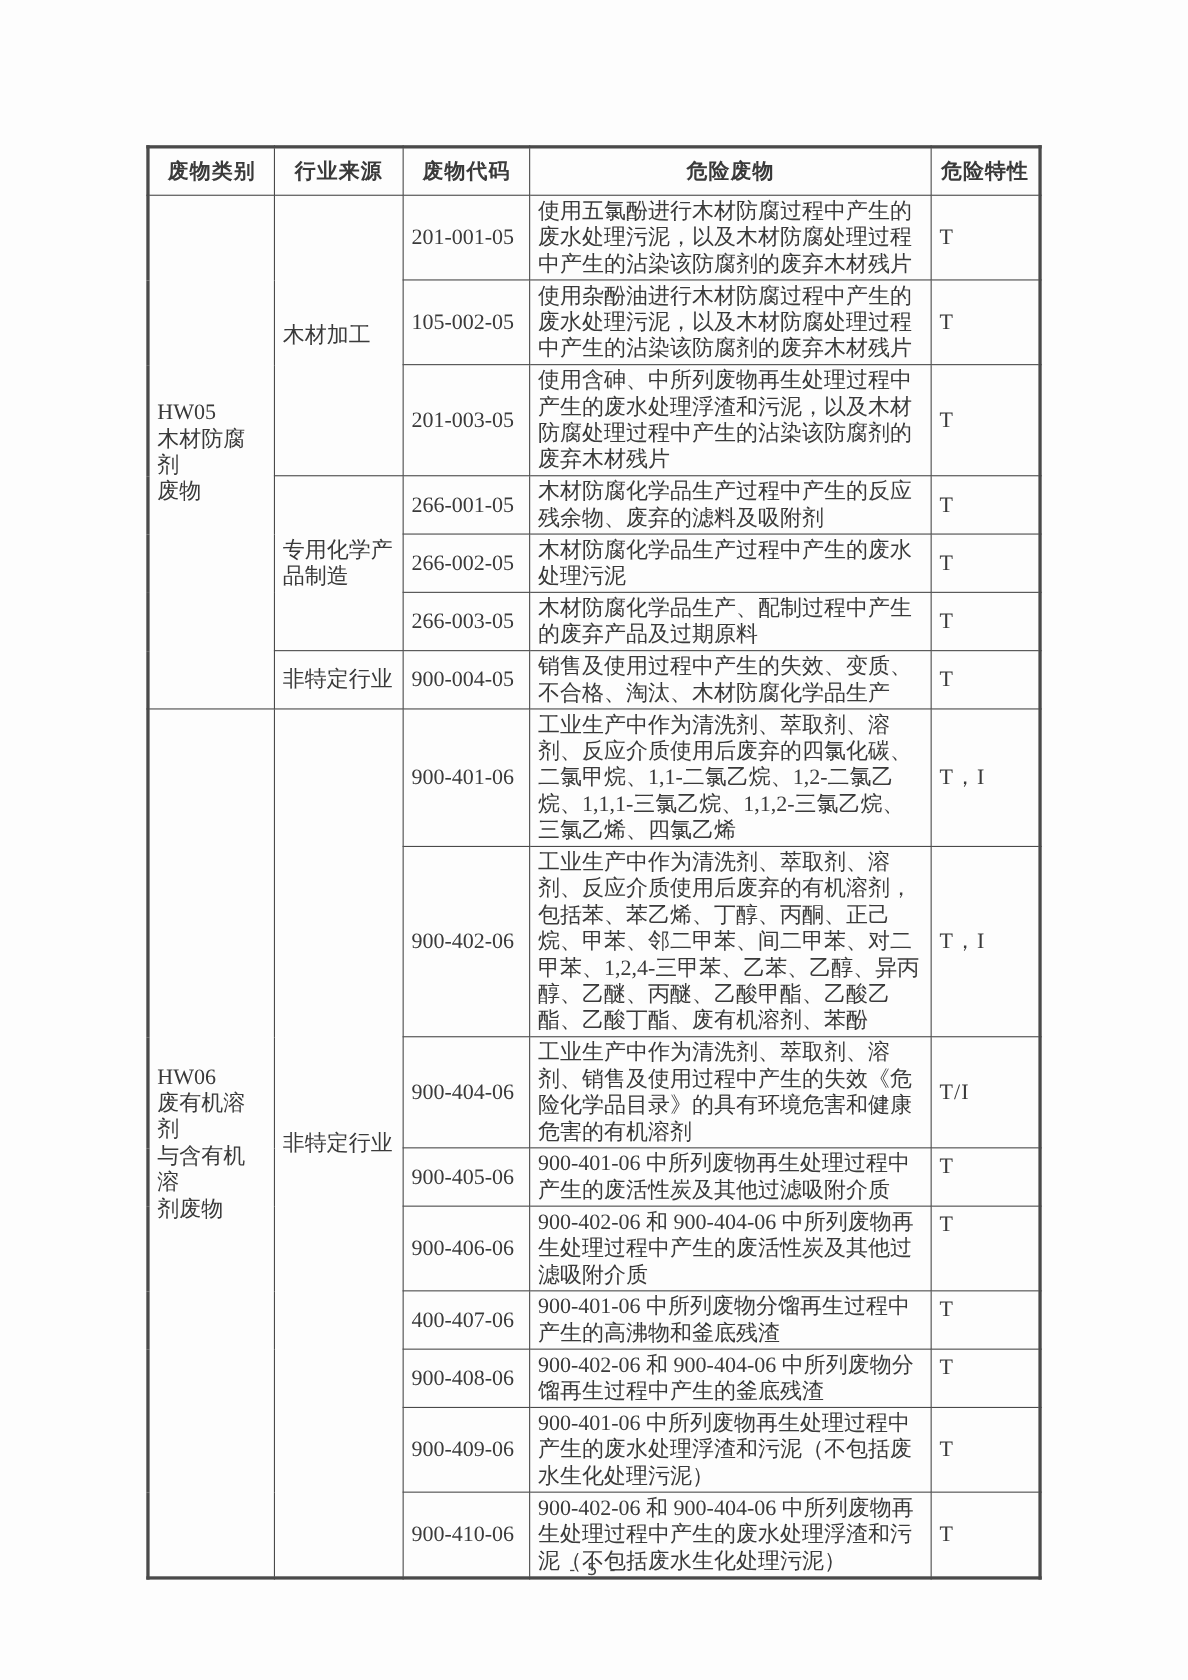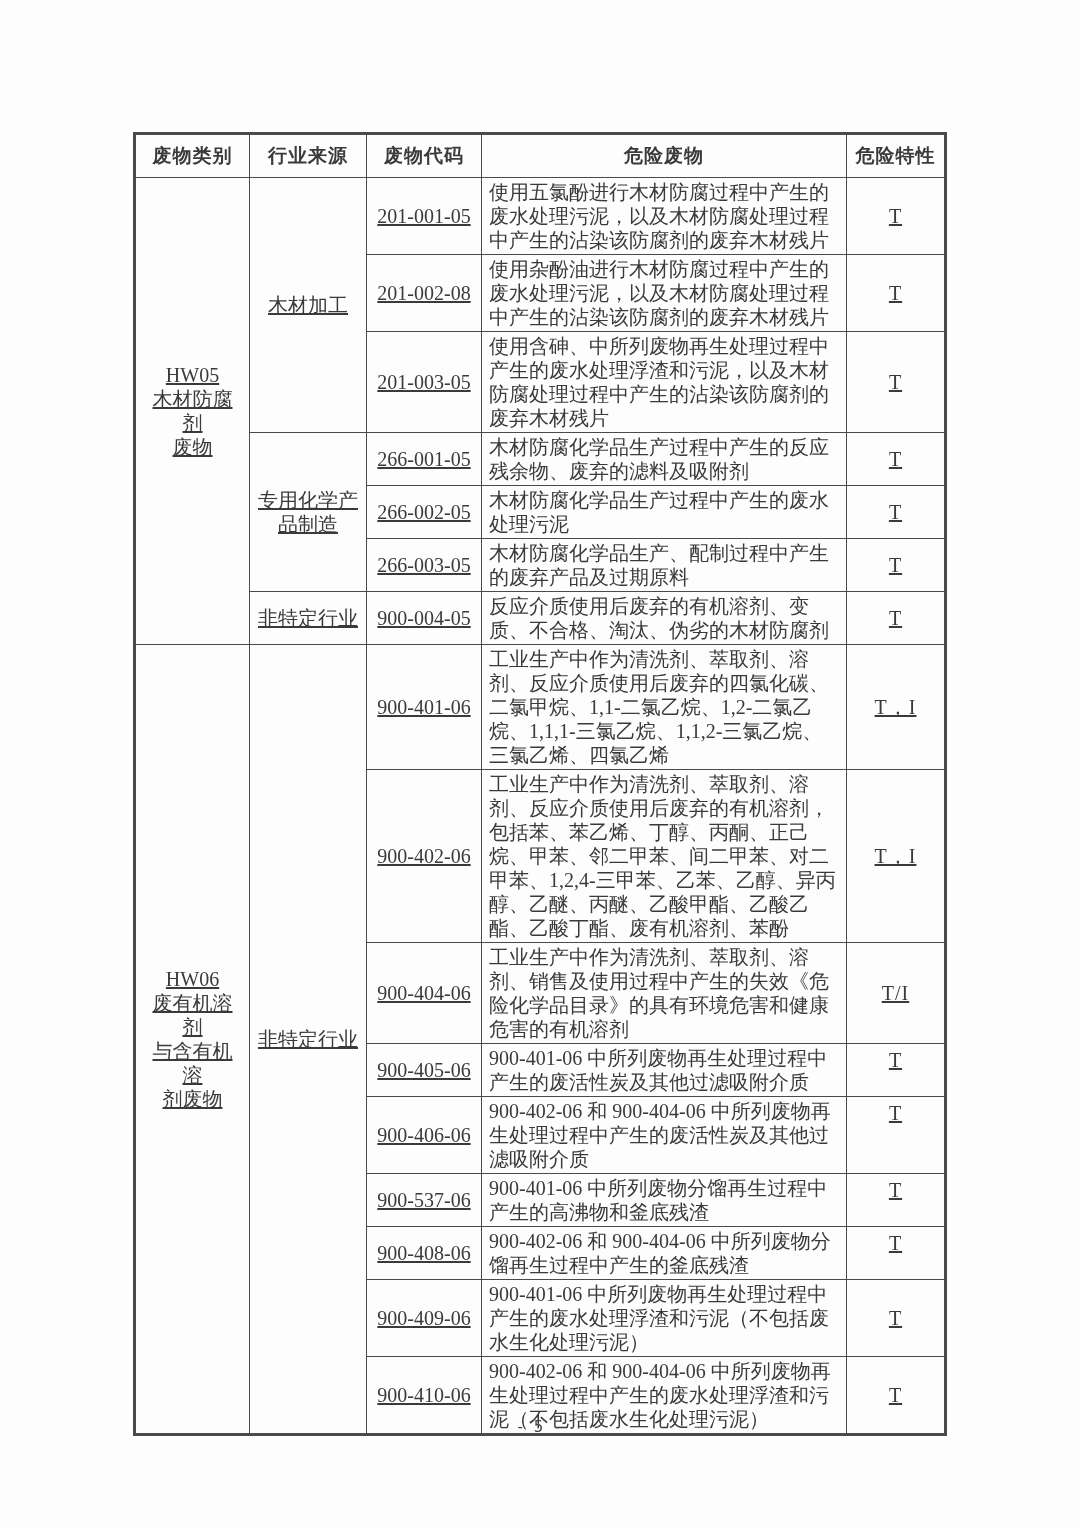--- a/index.html
+++ b/index.html
@@ -25,21 +25,21 @@
     border:1px solid var(--border);
   }
   table.catalog th{
     font-size:19px;font-weight:bold;padding:8px 2px;text-align:center;
     letter-spacing:1px;
   }
   table.catalog td{
     font-size:20px;line-height:24px;padding:2px 7px;vertical-align:middle;
   }
   td.cat, td.src, td.code, td.haz{
-    text-align:center;white-space:pre-line;text-decoration:underline;
+    white-space:pre-line;
   }
   td.desc{text-align:left;}
   td.haz{font-size:17px;letter-spacing:1px;}
   td.haz.top{vertical-align:top;padding-top:4px;}
   .footer{
     position:absolute;left:0;width:1080px;top:1418px;
     text-align:center;
     font-family:"DejaVu Sans","Liberation Sans",sans-serif;
     font-size:15px;color:#444;letter-spacing:3px;
   }
@@ -70,21 +70,21 @@
         <tr>
           <td class="cat" rowspan="7">HW05
 木材防腐剂
 废物</td>
           <td class="src" rowspan="3">木材加工</td>
           <td class="code">201-001-05</td>
           <td class="desc">使用五氯酚进行木材防腐过程中产生的废水处理污泥，以及木材防腐处理过程中产生的沾染该防腐剂的废弃木材残片</td>
           <td class="haz">T</td>
         </tr>
         <tr>
-          <td class="code">201-002-08</td>
+          <td class="code">105-002-05</td>
           <td class="desc">使用杂酚油进行木材防腐过程中产生的废水处理污泥，以及木材防腐处理过程中产生的沾染该防腐剂的废弃木材残片</td>
           <td class="haz">T</td>
         </tr>
         <tr>
           <td class="code">201-003-05</td>
           <td class="desc">使用含砷、中所列废物再生处理过程中产生的废水处理浮渣和污泥，以及木材防腐处理过程中产生的沾染该防腐剂的废弃木材残片</td>
           <td class="haz">T</td>
         </tr>
         <tr>
           <td class="src" rowspan="3">专用化学产
@@ -99,21 +99,21 @@
           <td class="haz">T</td>
         </tr>
         <tr>
           <td class="code">266-003-05</td>
           <td class="desc">木材防腐化学品生产、配制过程中产生的废弃产品及过期原料</td>
           <td class="haz">T</td>
         </tr>
         <tr>
           <td class="src" rowspan="1">非特定行业</td>
           <td class="code">900-004-05</td>
-          <td class="desc">反应介质使用后废弃的有机溶剂、变质、不合格、淘汰、伪劣的木材防腐剂</td>
+          <td class="desc">销售及使用过程中产生的失效、变质、不合格、淘汰、木材防腐化学品生产</td>
           <td class="haz">T</td>
         </tr>
         <tr>
           <td class="cat" rowspan="9">HW06
 废有机溶剂
 与含有机溶
 剂废物</td>
           <td class="src" rowspan="9">非特定行业</td>
           <td class="code">900-401-06</td>
           <td class="desc">工业生产中作为清洗剂、萃取剂、溶剂、反应介质使用后废弃的四氯化碳、二氯甲烷、1,1-二氯乙烷、1,2-二氯乙烷、1,1,1-三氯乙烷、1,1,2-三氯乙烷、三氯乙烯、四氯乙烯</td>
@@ -133,21 +133,21 @@
           <td class="code">900-405-06</td>
           <td class="desc">900-401-06 中所列废物再生处理过程中产生的废活性炭及其他过滤吸附介质</td>
           <td class="haz top">T</td>
         </tr>
         <tr>
           <td class="code">900-406-06</td>
           <td class="desc">900-402-06 和 900-404-06 中所列废物再生处理过程中产生的废活性炭及其他过滤吸附介质</td>
           <td class="haz top">T</td>
         </tr>
         <tr>
-          <td class="code">900-537-06</td>
+          <td class="code">400-407-06</td>
           <td class="desc">900-401-06 中所列废物分馏再生过程中产生的高沸物和釜底残渣</td>
           <td class="haz top">T</td>
         </tr>
         <tr>
           <td class="code">900-408-06</td>
           <td class="desc">900-402-06 和 900-404-06 中所列废物分馏再生过程中产生的釜底残渣</td>
           <td class="haz top">T</td>
         </tr>
         <tr>
           <td class="code">900-409-06</td>

